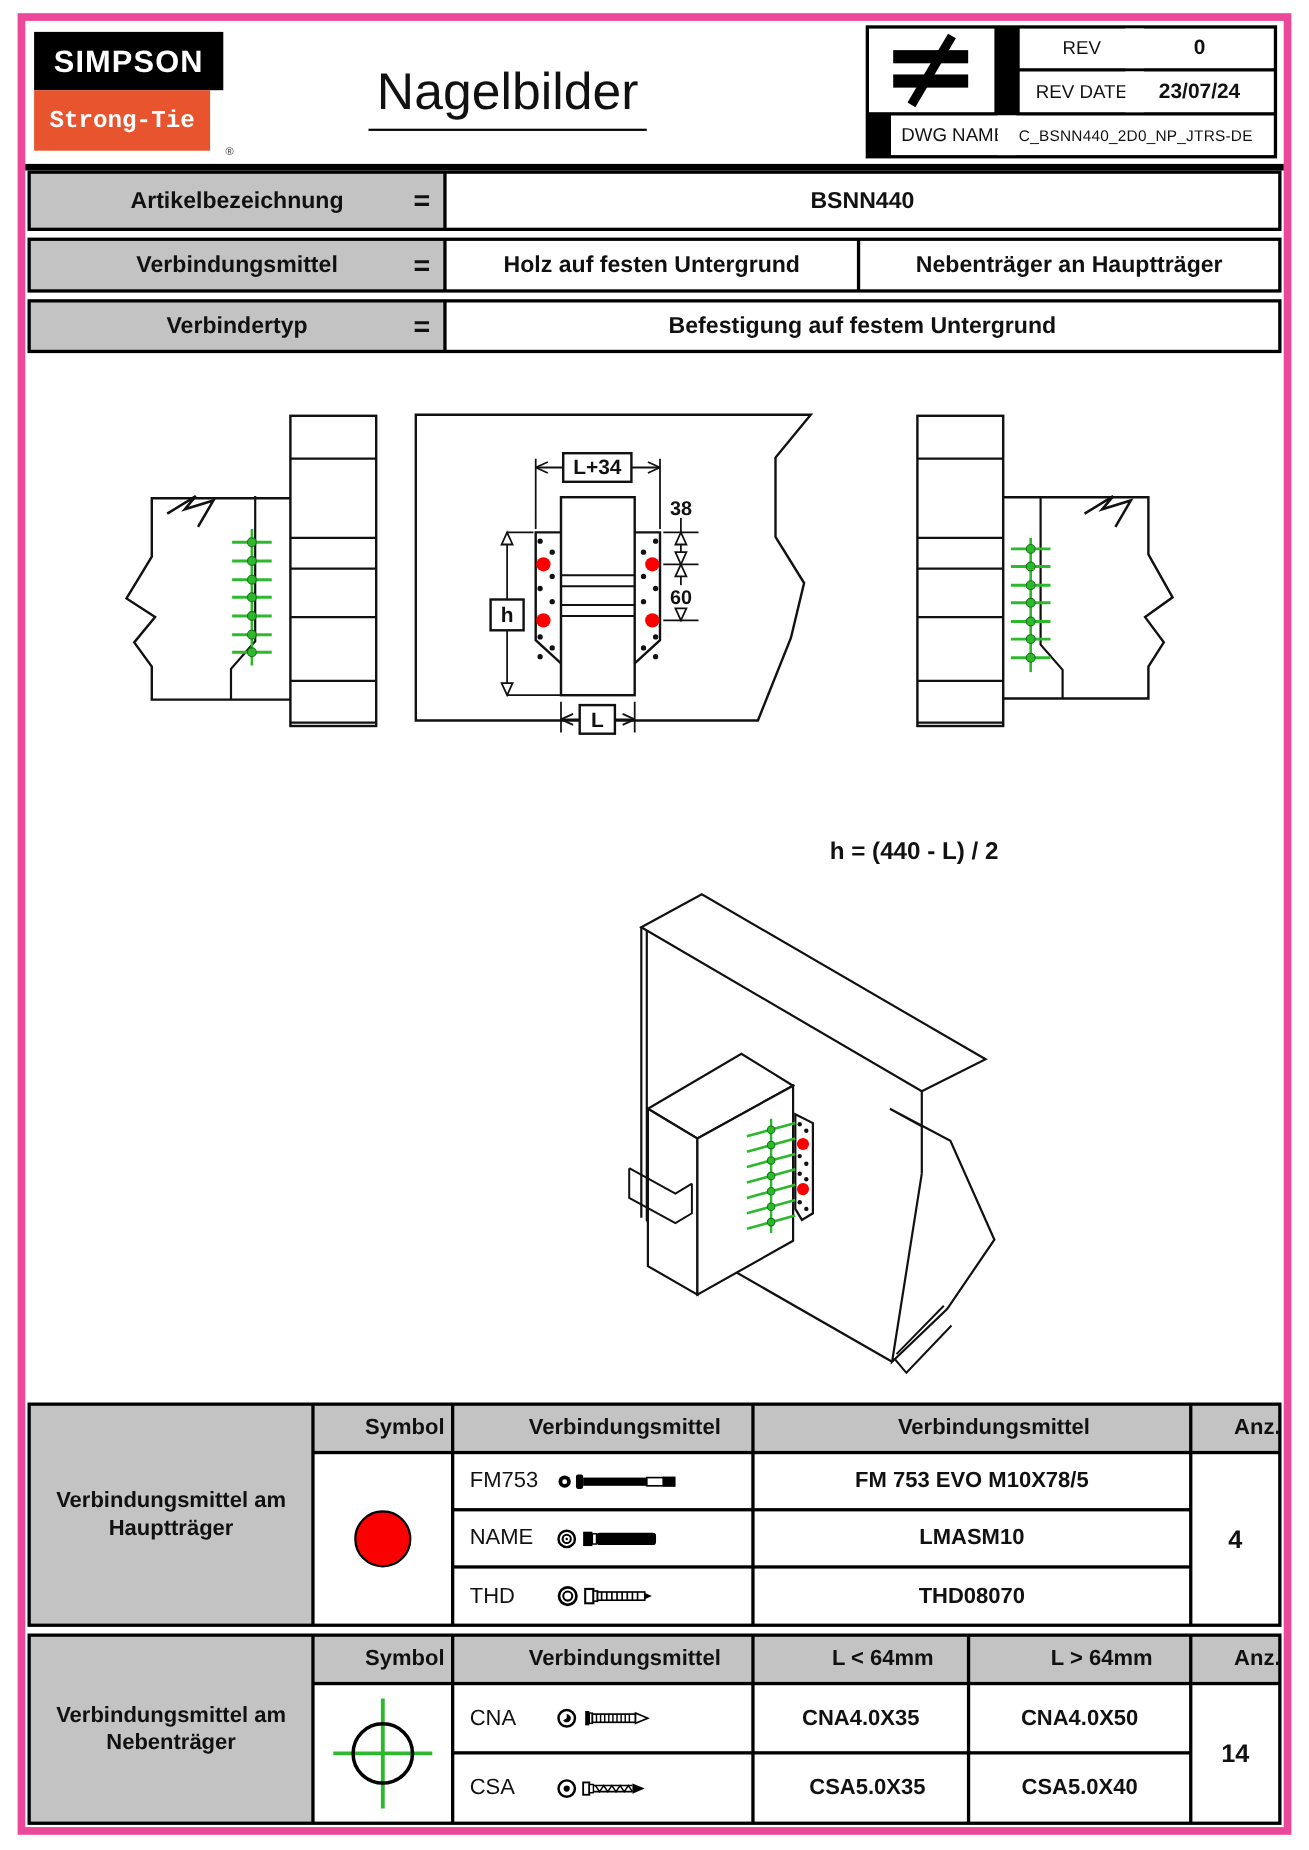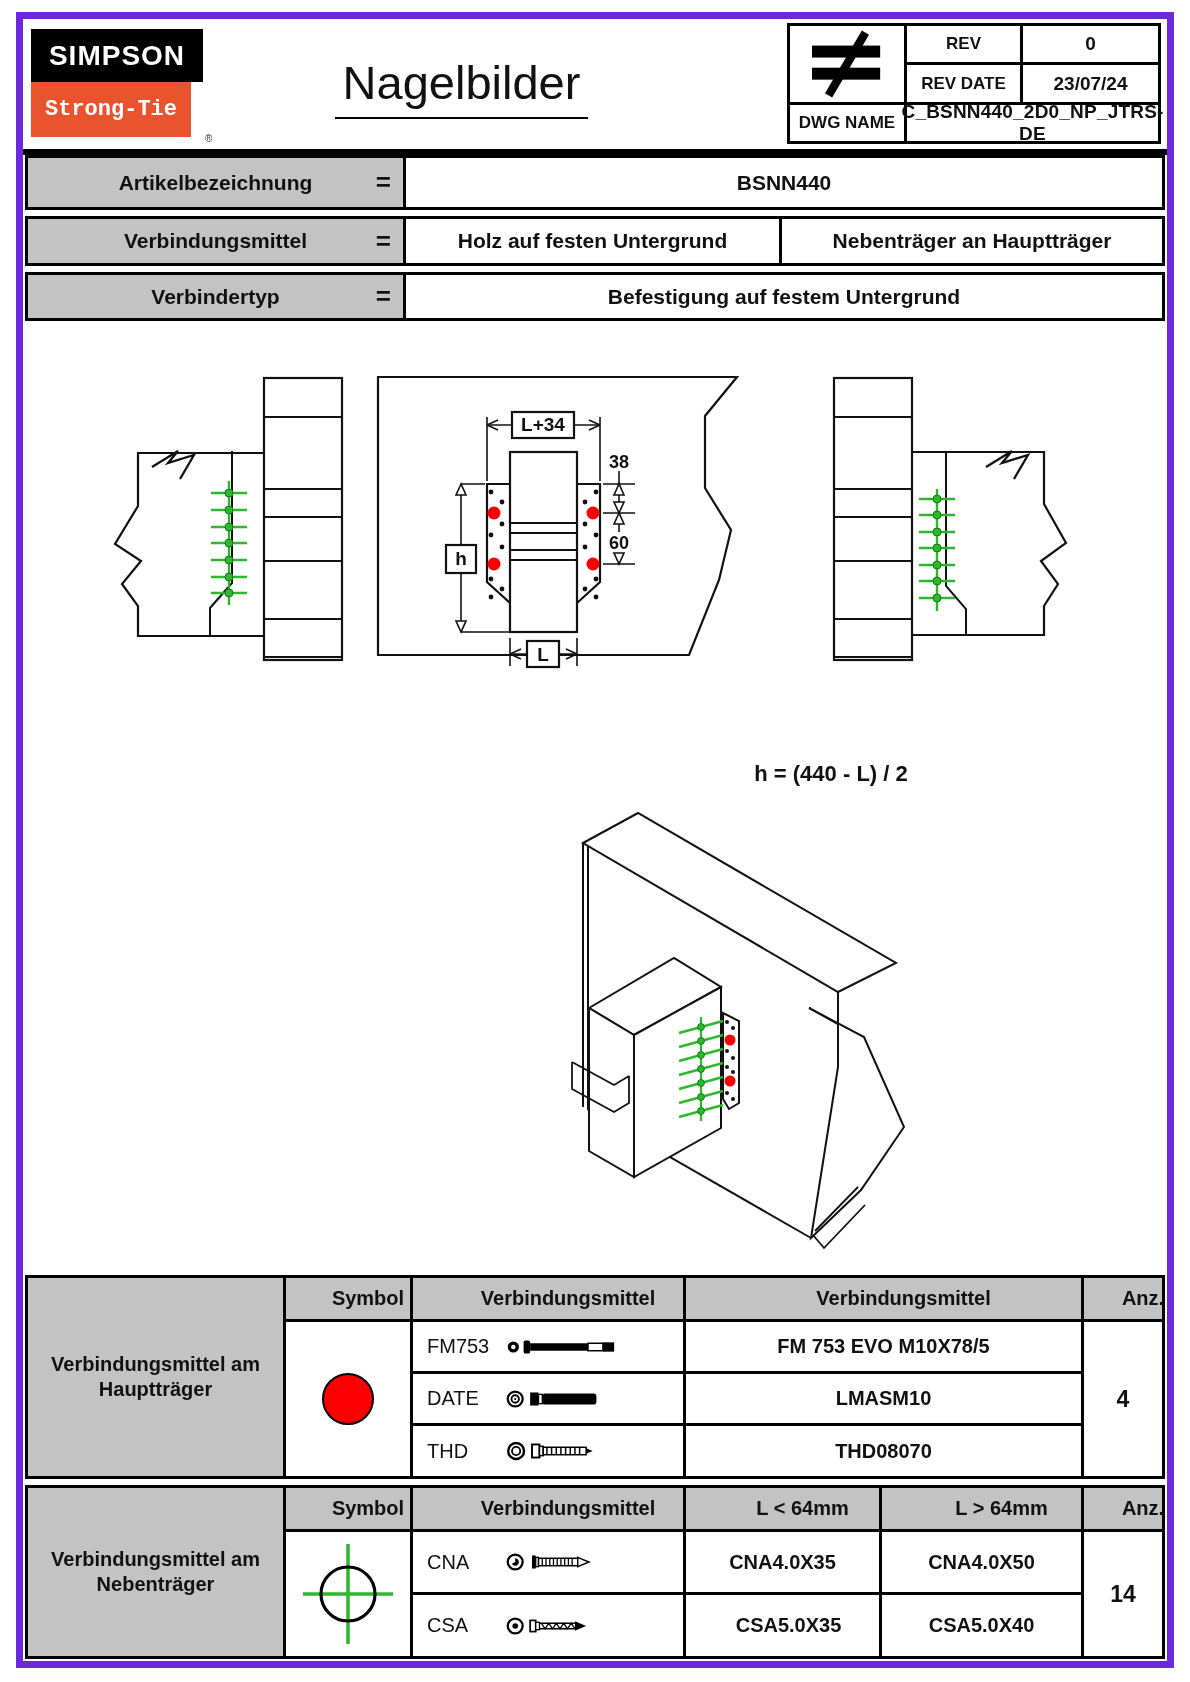--- a/index.html
+++ b/index.html
@@ -1,40 +1,40 @@
 <!DOCTYPE html>
 <html><head>
 <meta charset="utf-8">
 <style>
   * { margin:0; padding:0; box-sizing:border-box; }
   html,body { background:#fff; }
   body { width:1190px; height:1682px; position:relative;
          font-family:"Liberation Sans", sans-serif; color:#111; }
   .abs { position:absolute; }
   #frame { position:absolute; left:16px; top:12px; width:1158px; height:1656px;
-           border:7px solid #6d28d9; background:#fff; }
+           border:7px solid #ec4899; background:#fff; }
   .blk { position:absolute; background:#000; }
   .cell { position:absolute; background:#fff; display:flex; align-items:center;
           justify-content:center; font-weight:bold; text-align:center; }
   .gray { background:#c3c3c3; }
   
   .logo-black { position:absolute; left:8px; top:10px; width:172px; height:53px;
                 background:#000; color:#fff; display:flex; align-items:center; justify-content:center;
                 font-size:28px; font-weight:bold; letter-spacing:1px; }
   .logo-orange { position:absolute; left:8px; top:63px; width:160px; height:55px;
                  background:#e8542e; color:#fff; display:flex; align-items:center; justify-content:center;
                  font-family:Liberation Mono, monospace; font-size:22px; font-weight:bold; }
   .brand-reg { position:absolute; left:182px; top:114px; font-size:10px; color:#333; }
   .title-wrap { position:absolute; left:266px; top:36px; width:345px; text-align:center; }
   .title-wrap span { display:inline-block; font-size:47px; font-weight:500;
                      border-bottom:2.5px solid #000; padding:0 8px 7px 8px; }
   
-  .rev-label { font-size:17px; font-weight:700; }
+  .rev-label { font-size:17px; font-weight:400;margin-left:20px; }
   .rev-value { font-size:19px; font-weight:bold; }
-  .dwg-value { font-size:19px; font-weight:bold; letter-spacing:0.2px; }
+  .dwg-value { font-size:14px; font-weight:normal; letter-spacing:0.2px; }
   
   .info-cell { font-size:21px; }
   .eq { position:absolute; right:12px; font-size:26px; font-weight:900; }
   
   .th { font-size:20px;padding-left:40px; }
   .td { font-size:20px; }
   .row-label { font-size:20px; line-height:1.25; padding:0 14px; }
   .code-cell { justify-content:flex-start; padding-left:14px; gap:6px; }
   .code-label { font-size:20px; font-weight:normal; min-width:66px; text-align:left; }
   .qty { font-size:23px; }
@@ -292,21 +292,21 @@
           <circle cx="10" cy="15" r="2.4" fill="#fff"></circle>
         <rect x="21" y="8" width="7" height="14" rx="2" fill="#000"></rect>
         <rect x="28" y="11" width="62" height="8" fill="#000"></rect>
         <rect x="90" y="11" width="16" height="8" fill="#fff" stroke="#000" stroke-width="1.6"></rect>
         <rect x="106" y="10" width="12" height="10" fill="#000"></rect>
       </svg>
     </div>
     <div class="cell td" style="left:661px; top:47px; width:395px; height:49px;">FM 753 EVO M10X78/5</div>
 
     <div class="cell code-cell" style="left:388px; top:99px; width:270px; height:49px;">
-      <span class="code-label">DATE</span>
+      <span class="code-label">NAME</span>
       <svg width="150" height="28" viewBox="0 0 150 30">
         <circle cx="12" cy="15" r="8" fill="none" stroke="#000" stroke-width="2.4"></circle>
         <circle cx="12" cy="15" r="4" fill="none" stroke="#000" stroke-width="2"></circle>
         <circle cx="12" cy="15" r="1.2" fill="#000"></circle>
         <rect x="28" y="8" width="9" height="14" fill="#000"></rect>
         <rect x="37" y="10" width="4" height="10" fill="#fff" stroke="#000" stroke-width="1.4"></rect>
         <rect x="41" y="9" width="58" height="12" rx="3" fill="#000"></rect>
       </svg>
     </div>
     <div class="cell td" style="left:661px; top:99px; width:395px; height:49px;">LMASM10</div>

